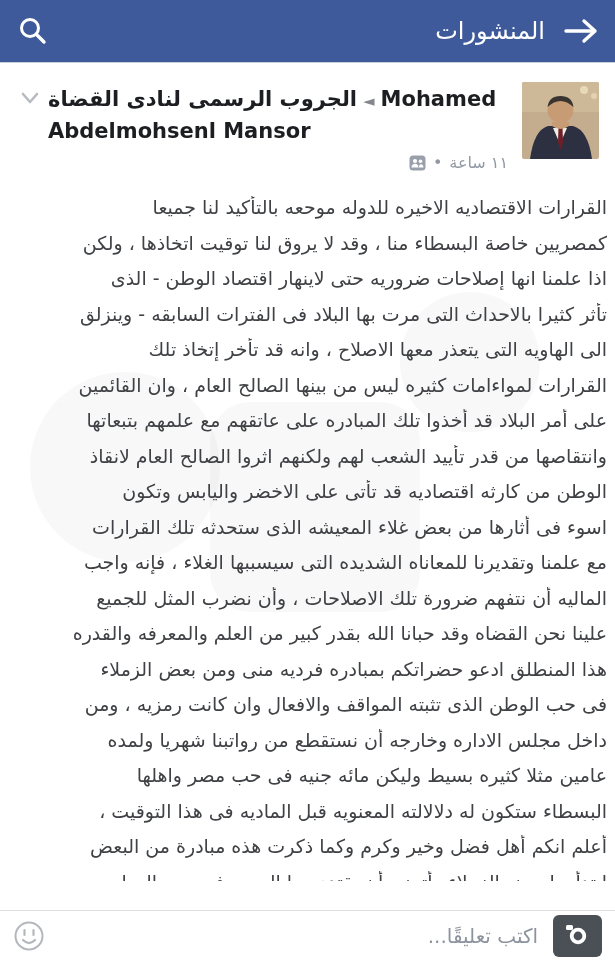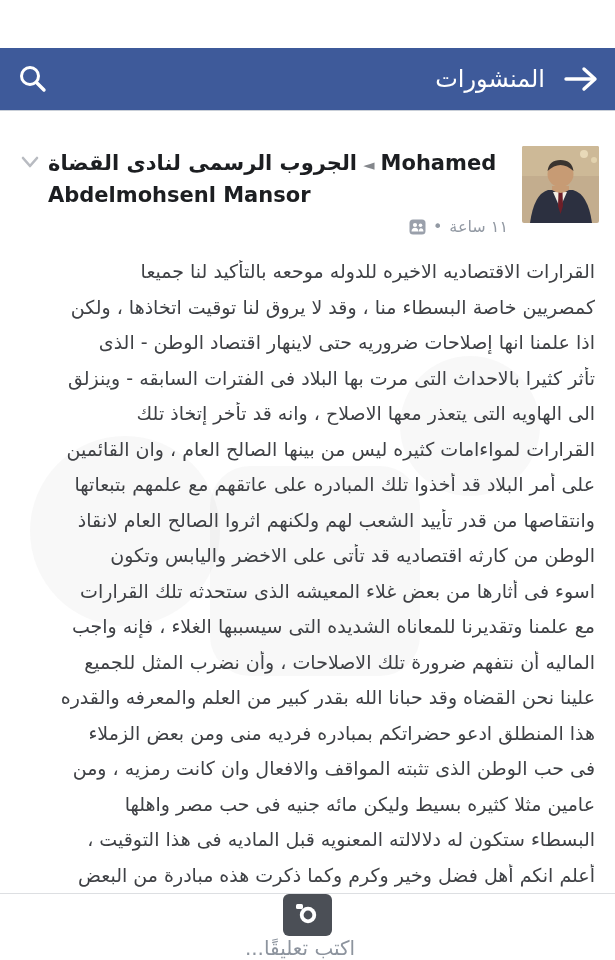--- a/index.html
+++ b/index.html
@@ -15,36 +15,35 @@
 
   
   .topbar {
     height: 62px;
     background: #3e5a9a;
     display: flex;
     align-items: center;
     padding: 0 16px;
     flex-shrink: 0;
     box-shadow: 0 1px 0 #c9cfd8;
-    margin-top: 48px;
   }
   .topbar .back { width: 40px; height: 30px; display: flex; align-items: center; cursor: pointer; }
   .topbar .title {
     color: #ffffff;
     font-size: 24px;
     margin-right: 14px;
     font-weight: 400;
   }
   .topbar .spacer { flex: 1; }
   .topbar .search { width: 34px; height: 34px; cursor: pointer; }
 
   
   .post-header {
     display: flex;
-    padding: 36px 16px 0 16px;
+    padding: 20px 16px 0 16px;
     align-items: flex-start;
     flex-shrink: 0;
   }
   .avatar {
     width: 77px;
     height: 77px;
     border-radius: 2px;
     overflow: hidden;
     flex-shrink: 0;
   }
@@ -67,21 +66,21 @@
     align-items: center;
     justify-content: flex-start;
     gap: 7px;
   }
   .collapse { width: 26px; height: 26px; margin-top: 4px; flex-shrink: 0; cursor: pointer; }
 
   
   .post-body {
     position: relative;
     flex: 1;
-    padding: 24px 20px 0 20px;
+    padding: 24px 8px 0 20px;
     overflow: hidden;
   }
   .body-line {
     position: relative;
     z-index: 2;
     direction: rtl;
     text-align: right;
     white-space: nowrap;
     overflow: hidden;
     height: 35.5px;
@@ -99,28 +98,27 @@
     position: absolute;
     background: rgba(120,120,125,0.05);
     border-radius: 50%;
   }
   .watermark .b1 { width: 190px; height: 190px; left: 30px;  top: 200px; }
   .watermark .b2 { width: 210px; height: 210px; left: 210px; top: 230px; border-radius: 40px; }
   .watermark .b3 { width: 140px; height: 140px; left: 400px; top: 120px; }
 
   
   .comment-bar {
-    height: 67px;
+    height: 50px;
     border-top: 1px solid #dddfe2;
     background: #ffffff;
     display: flex;
     align-items: center;
     padding: 0 13px;
     flex-shrink: 0;
-    flex-direction: column;
   }
   .camera-btn {
     width: 49px;
     height: 42px;
     background: #4b4f56;
     border-radius: 6px;
     display: flex;
     align-items: center;
     justify-content: center;
     cursor: pointer;
@@ -208,20 +206,21 @@
   <div class="body-line">القرارات لمواءامات كثيره ليس من بينها الصالح العام ، وان القائمين</div>
   <div class="body-line">على أمر البلاد قد أخذوا تلك المبادره على عاتقهم مع علمهم بتبعاتها</div>
   <div class="body-line">وانتقاصها من قدر تأييد الشعب لهم ولكنهم اثروا الصالح العام  لانقاذ</div>
   <div class="body-line">الوطن من كارثه اقتصاديه قد تأتى على الاخضر واليابس وتكون</div>
   <div class="body-line">اسوء فى أثارها من بعض غلاء المعيشه الذى ستحدثه تلك القرارات</div>
   <div class="body-line">مع علمنا وتقديرنا للمعاناه الشديده التى سيسببها الغلاء  ، فإنه واجب</div>
   <div class="body-line">الماليه أن نتفهم ضرورة تلك الاصلاحات ، وأن نضرب المثل للجميع</div>
   <div class="body-line">علينا نحن القضاه  وقد حبانا الله بقدر كبير من العلم والمعرفه والقدره</div>
   <div class="body-line">هذا المنطلق ادعو حضراتكم بمبادره فرديه منى ومن بعض الزملاء</div>
   <div class="body-line">فى حب الوطن الذى تثبته المواقف والافعال وان كانت رمزيه ، ومن</div>
+  <div class="body-line">داخل مجلس الاداره وخارجه أن نستقطع من رواتبنا شهريا ولمده</div>
   <div class="body-line">عامين مثلا كثيره بسيط وليكن مائه جنيه فى حب مصر واهلها</div>
   <div class="body-line">البسطاء ستكون له دلالالته المعنويه قبل الماديه فى هذا التوقيت ،</div>
   <div class="body-line">أعلم انكم أهل فضل وخير وكرم وكما ذكرت هذه مبادرة من البعض</div>
   <div class="body-line clipped">ابتدأ بها بعض الزملاء وأتمنى أن يقتدى بها الجميع فى حب الوطن</div>
 </div>
 
 <div class="comment-bar">
   <div class="camera-btn">
     <svg width="30" height="26" viewBox="0 0 30 26">
       <path d="M2 5.5 Q2 3.5 4 3.5 L9 3.5 L11 1 L19 1 L21 3.5 L26 3.5 Q28 3.5 28 5.5 L28 22 Q28 24 26 24 L4 24 Q2 24 2 22 Z" fill="none" stroke="#ffffff" stroke-width="0"></path>

